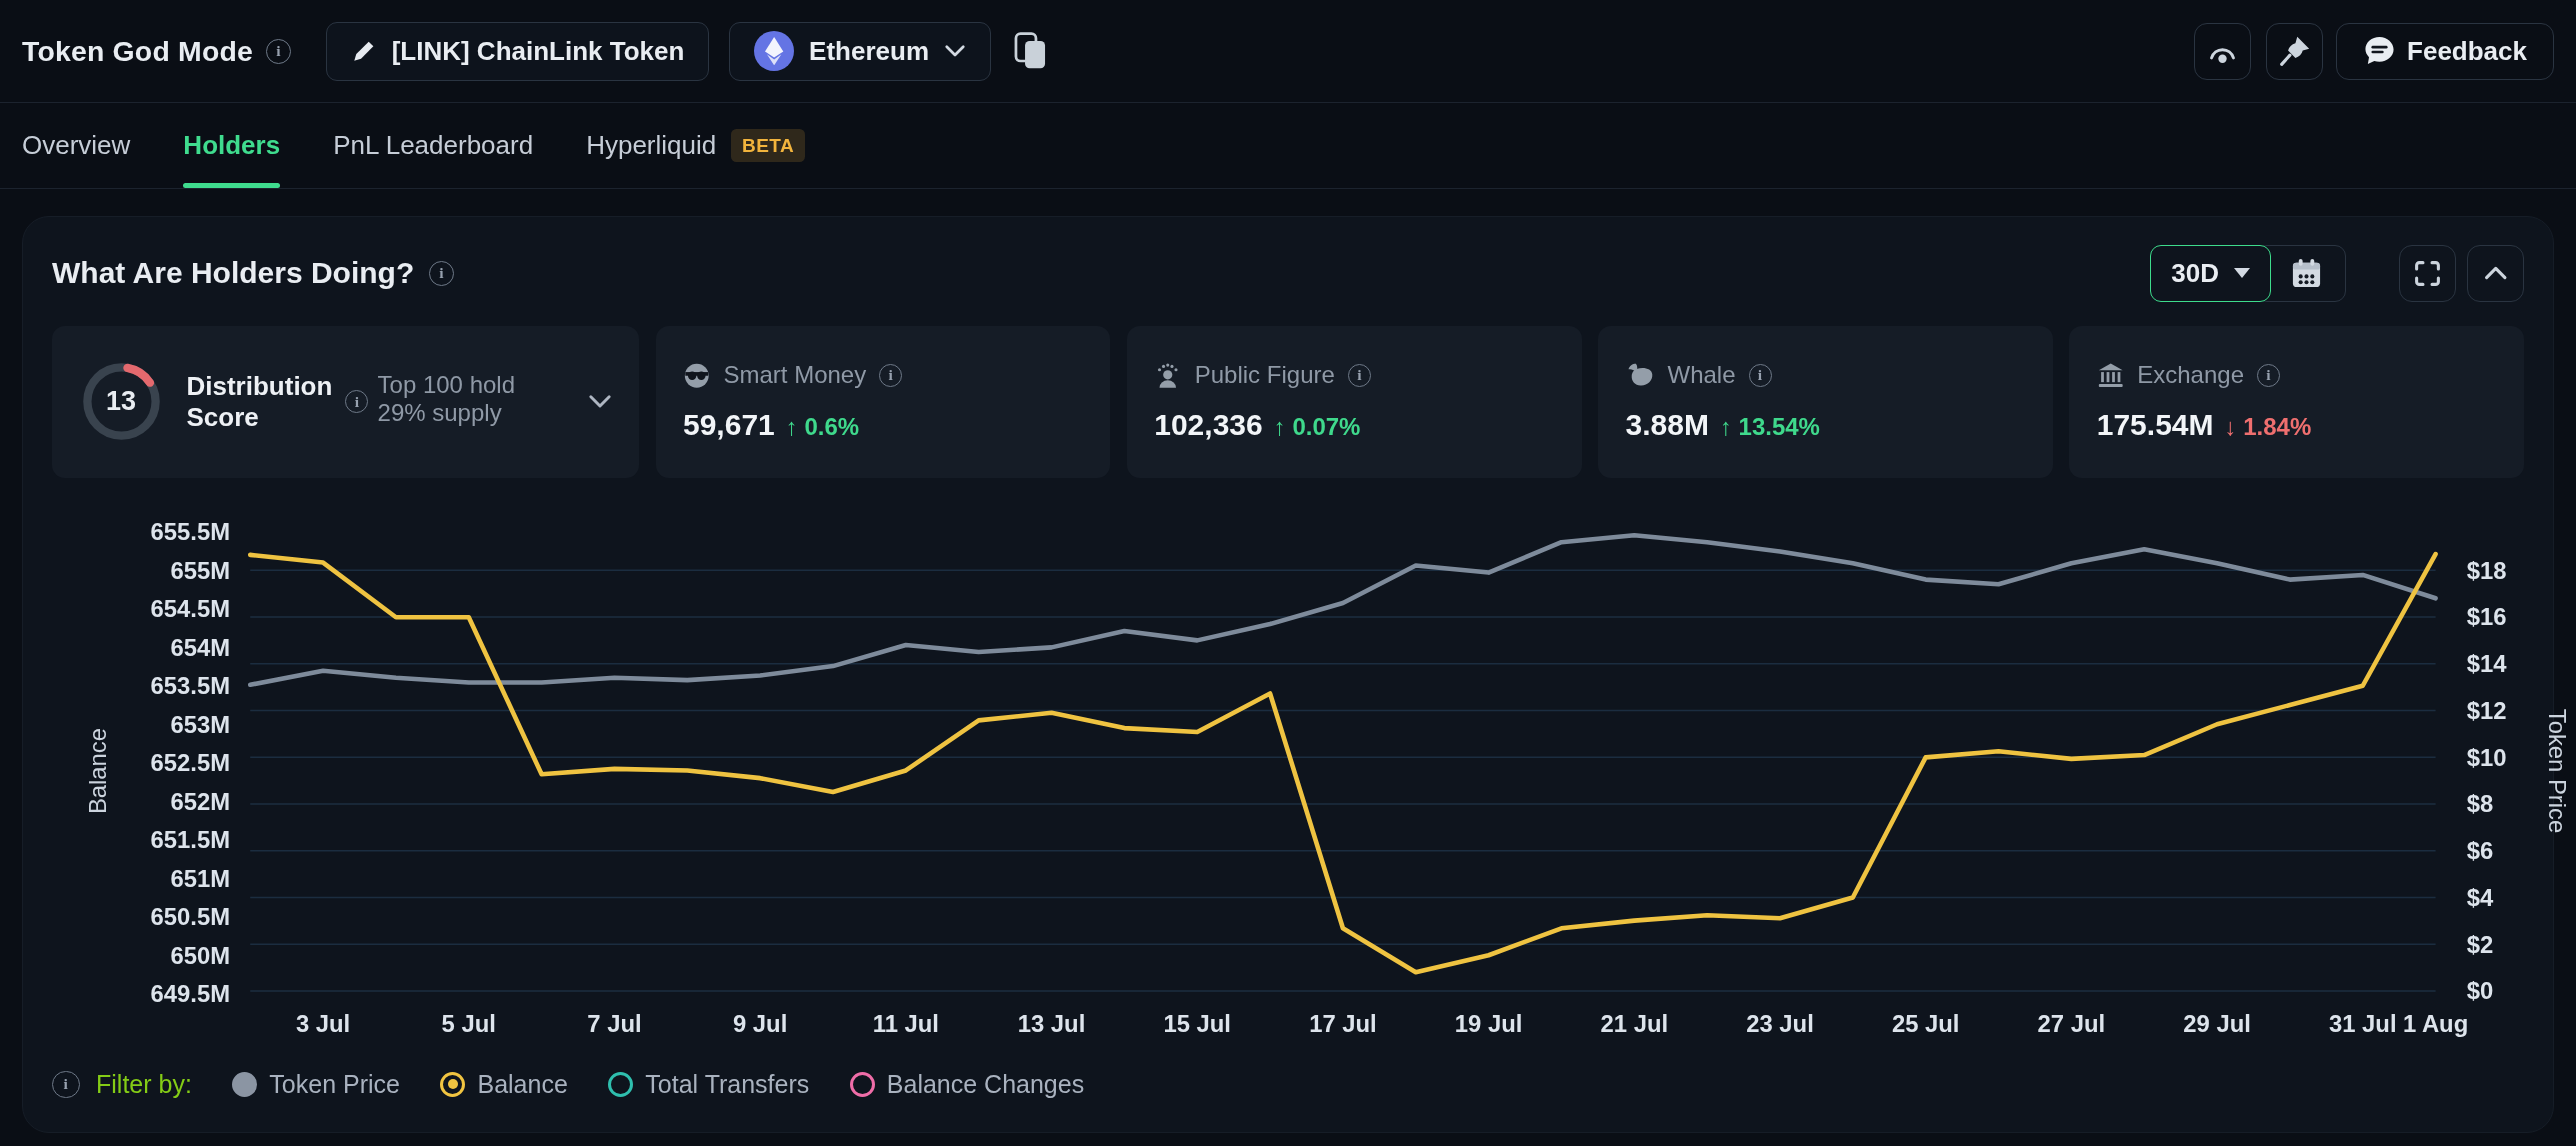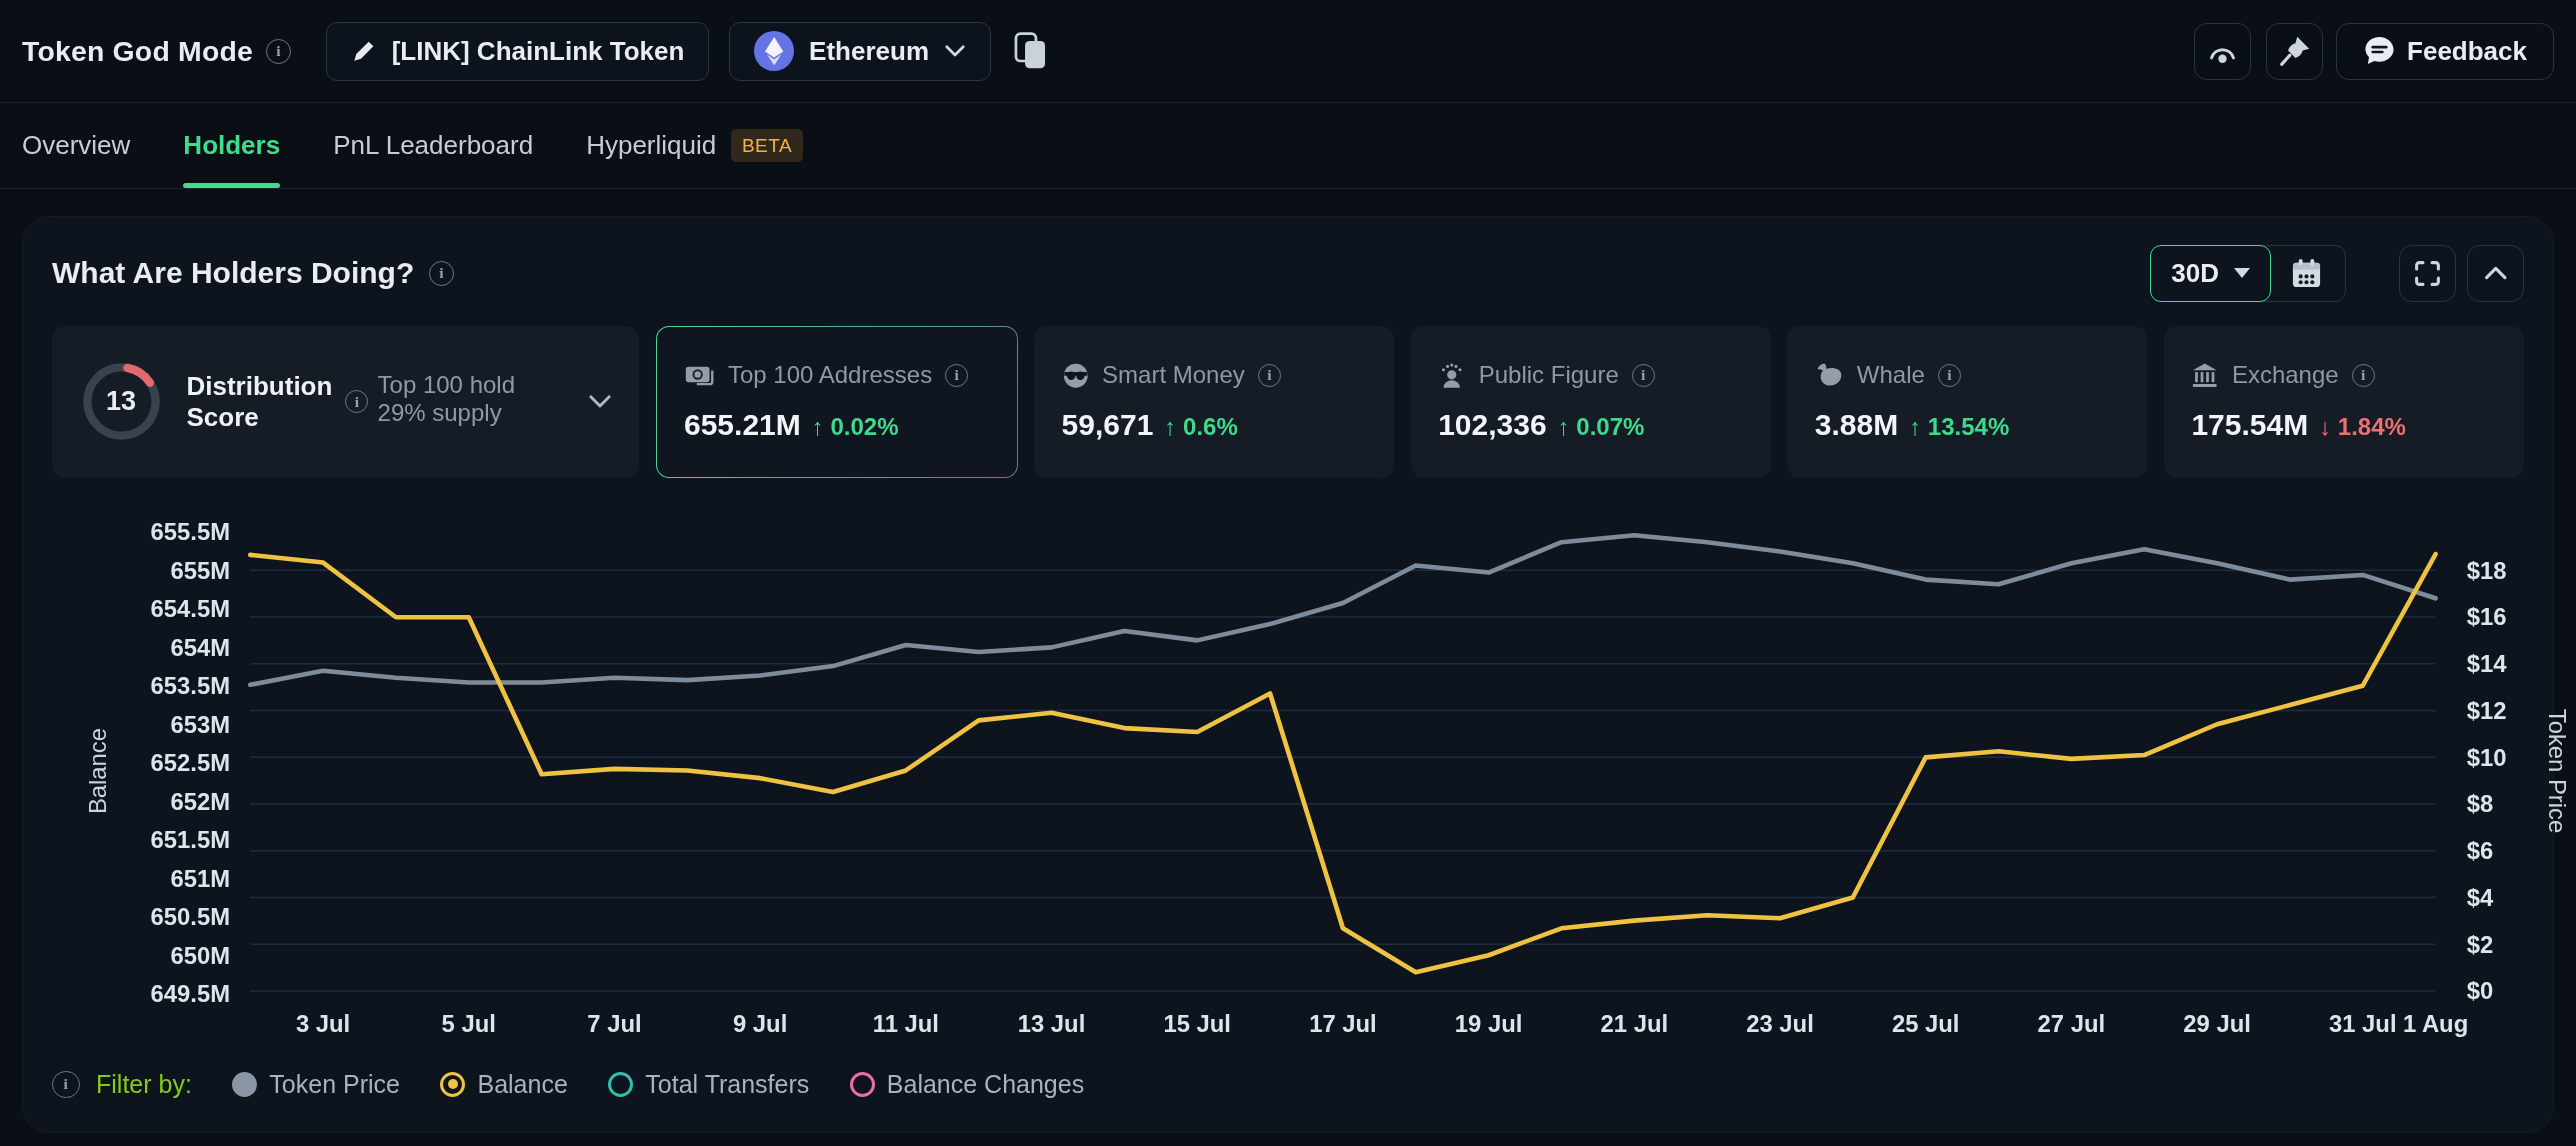--- a/index.html
+++ b/index.html
@@ -19,21 +19,21 @@
   .copybtn { margin-left:22px; background:none; border:none; cursor:pointer; display:flex; }
   .spacer { flex:1; }
   .iconbtn { width:57px; height:57px; border:1.4px solid #2a3441; border-radius:13px; background:transparent; display:flex; align-items:center; justify-content:center; margin-left:14.7px; cursor:pointer; }
   .feedback { display:flex; align-items:center; gap:11px; height:57px; border:1.4px solid #2a3441; border-radius:13px; background:transparent; padding:0 26px; margin-left:13px; font-size:26px; font-weight:600; color:#e9edf2; cursor:pointer;justify-content:center; }
 
   
   .tabbar { height:86px; display:flex; align-items:stretch; gap:53px; padding:0 22px; border-bottom:0.9px solid #1c232e; }
   .tab { position:relative; display:flex; align-items:center; gap:14.7px; font-size:26px; color:#c6cdd7; cursor:pointer; }
   .tab.active { color:#3fdc8e; font-weight:600; }
   .tab.active .underline { position:absolute; left:0; right:0; bottom:0; height:4.6px; border-radius:2.8px; background:#3fdc8e; }
-  .beta { font-size:19px; font-weight:400; color:#f2b43d; background:rgba(242,180,61,.16); border-radius:5.5px; padding:5.5px 11px; letter-spacing:0.5px; }
+  .beta { font-size:19px; font-weight:700; color:#f2b43d; background:rgba(242,180,61,.16); border-radius:5.5px; padding:5.5px 11px; letter-spacing:0.5px; }
 
   
   .panel { position:absolute; left:22px; right:22px; top:216px; height:917px; background:#0e141d; border:0.9px solid #161d27; border-radius:27px; padding:27.5px 29px 0; }
   .panelhead { display:flex; align-items:center; }
   .paneltitle { font-size:30px; font-weight:700; }
   .panel-info { margin-left:14.7px; }
   .controls { margin-left:auto; display:flex; align-items:center; }
   .tfgroup { display:flex; align-items:center; }
   .tfpill { display:flex; align-items:center; height:57px; border:1.8px solid #3ddc8c; border-radius:11px; padding:0 20px; gap:14.7px; font-size:26px; font-weight:600; background:#0e141d; position:relative; z-index:2; cursor:pointer; }
   .caret { width:0; height:0; border-left:8.3px solid transparent; border-right:8.3px solid transparent; border-top:10px solid #d3dae3; }
@@ -236,37 +236,20 @@
           </span>
           <span class="dist-sub">Top 100 hold 29% supply</span>
         </div>
         <span class="dist-chev">
           <svg width="24" height="14.7" viewBox="0 0 26 16">
               <polyline points="3,3 13,13 23,3" fill="none" stroke="#aeb6c2" stroke-width="3.2" stroke-linecap="round" stroke-linejoin="round"></polyline>
             </svg>
         </span>
       </div>
 
-      <div class="tile selected">
-        <div class="tile-head">
-          <span class="icongray" style="display:flex">
-            <svg width="31" height="26" viewBox="0 0 34 28">
-              <rect x="2" y="5" width="26" height="17" rx="3" fill="#949ea9"></rect>
-              <circle cx="15" cy="13.5" r="4.6" fill="none" stroke="#1b222c" stroke-width="2.2"></circle>
-              <path d="M31 9 v12 a3 3 0 0 1 -3 3 h-14" fill="none" stroke="#949ea9" stroke-width="2.6"></path>
-            </svg>
-          </span>
-          <span>Top 100 Addresses</span>
-          <span class="info" style="width:23px;height:23px"></span>
-        </div>
-        <div class="tile-val">
-          <span class="val">655.21M</span>
-          <span class="delta up"><span>↑</span> <span>0.02%</span></span>
-        </div>
-      </div>
 
       <div class="tile">
         <div class="tile-head">
           <span class="icongray" style="display:flex">
             <svg width="27.5" height="27.5" viewBox="0 0 30 30">
               <circle cx="15" cy="15" r="13" fill="#949ea9"></circle>
               <rect x="2.5" y="11" width="25" height="4" fill="#10151d"></rect>
               <circle cx="10" cy="15" r="4.6" fill="#10151d"></circle>
               <circle cx="20" cy="15" r="4.6" fill="#10151d"></circle>
             </svg>

